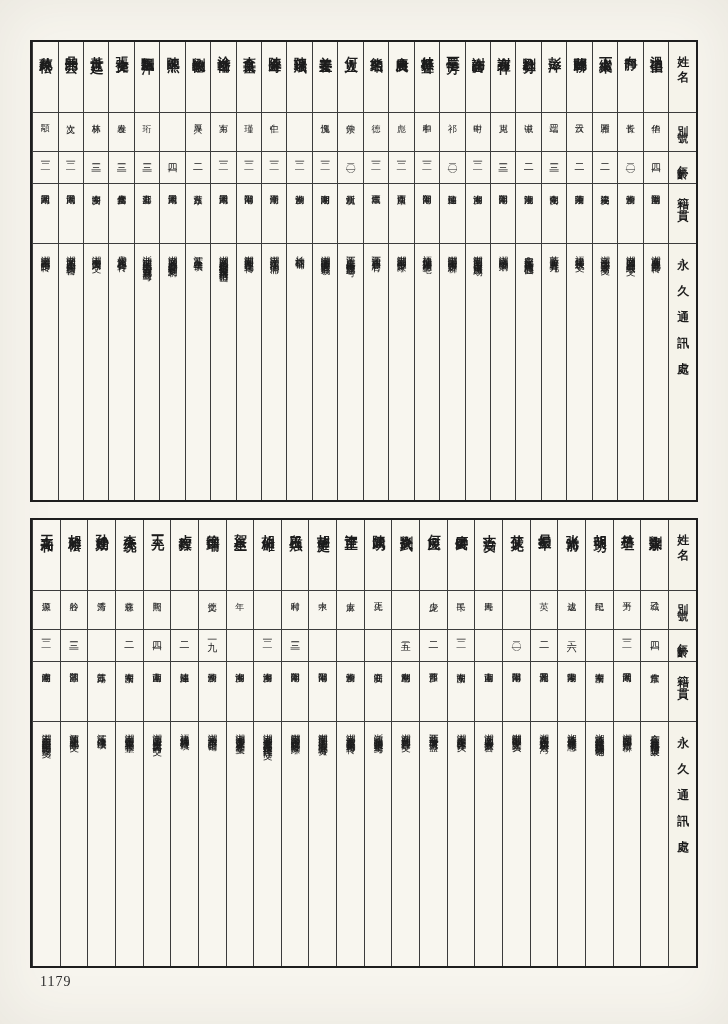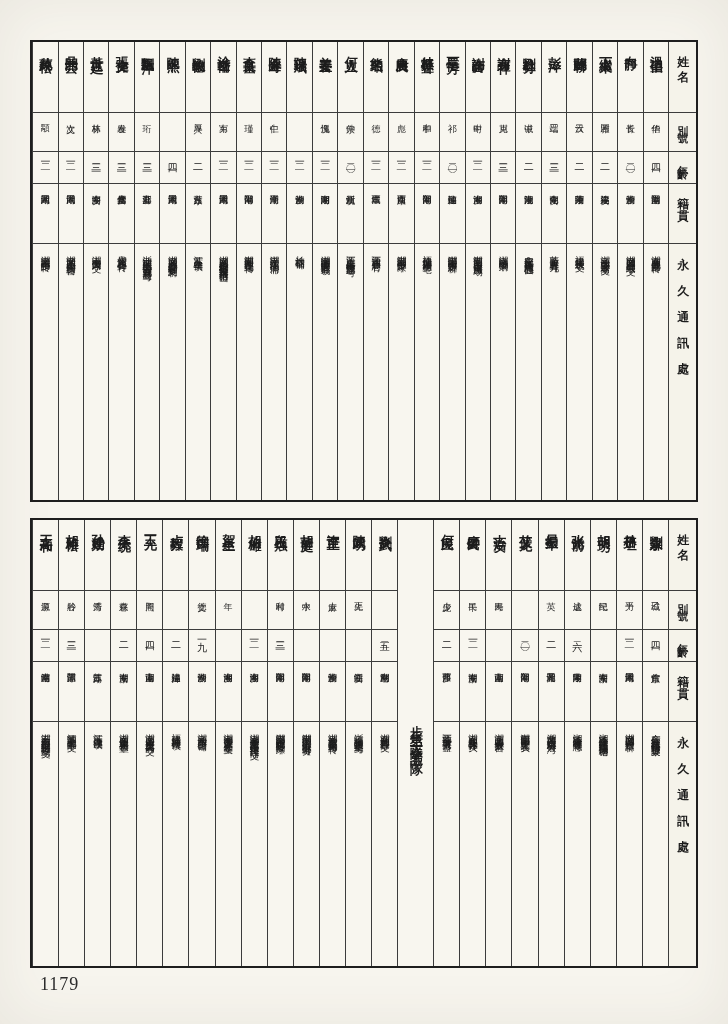--- a/index.html
+++ b/index.html
@@ -89,21 +89,21 @@
     text-align: center;
     border: 1px solid #444;
     border-radius: 50%;
     color: #333;
   }
 
   .page-number {
     position: absolute;
     left: 40px;
     top: 974px;
-    font-size: 18px;
+    font-size: 14px;
     letter-spacing: 1px;
     color: #2b2b2b;
   }
 </style>
 </head>
 <body>
 
 <div class="page">
 
   <div class="grid-table" id="table-top">
@@ -715,24 +715,20 @@
         <div class="cell cell-age">
           <span class="vtext">二二</span>
         </div>
         <div class="cell cell-origin">
           <span class="vtext">江西萍乡</span>
         </div>
         <div class="cell cell-address">
           <span class="vtext">江西萍乡五坡下何万盛</span>
         </div>
       </div>
-      <div class="col divider-col">
-        <span class="vtext divider-label">步兵第二大隊第五中隊</span>
-        <span class="divider-note">50</span>
-      </div>
       <div class="col">
         <div class="cell cell-name">
           <span class="vtext">劉炎武</span>
         </div>
         <div class="cell cell-alias">
           <span class="vtext"></span>
         </div>
         <div class="cell cell-age">
           <span class="vtext">二五</span>
         </div>

